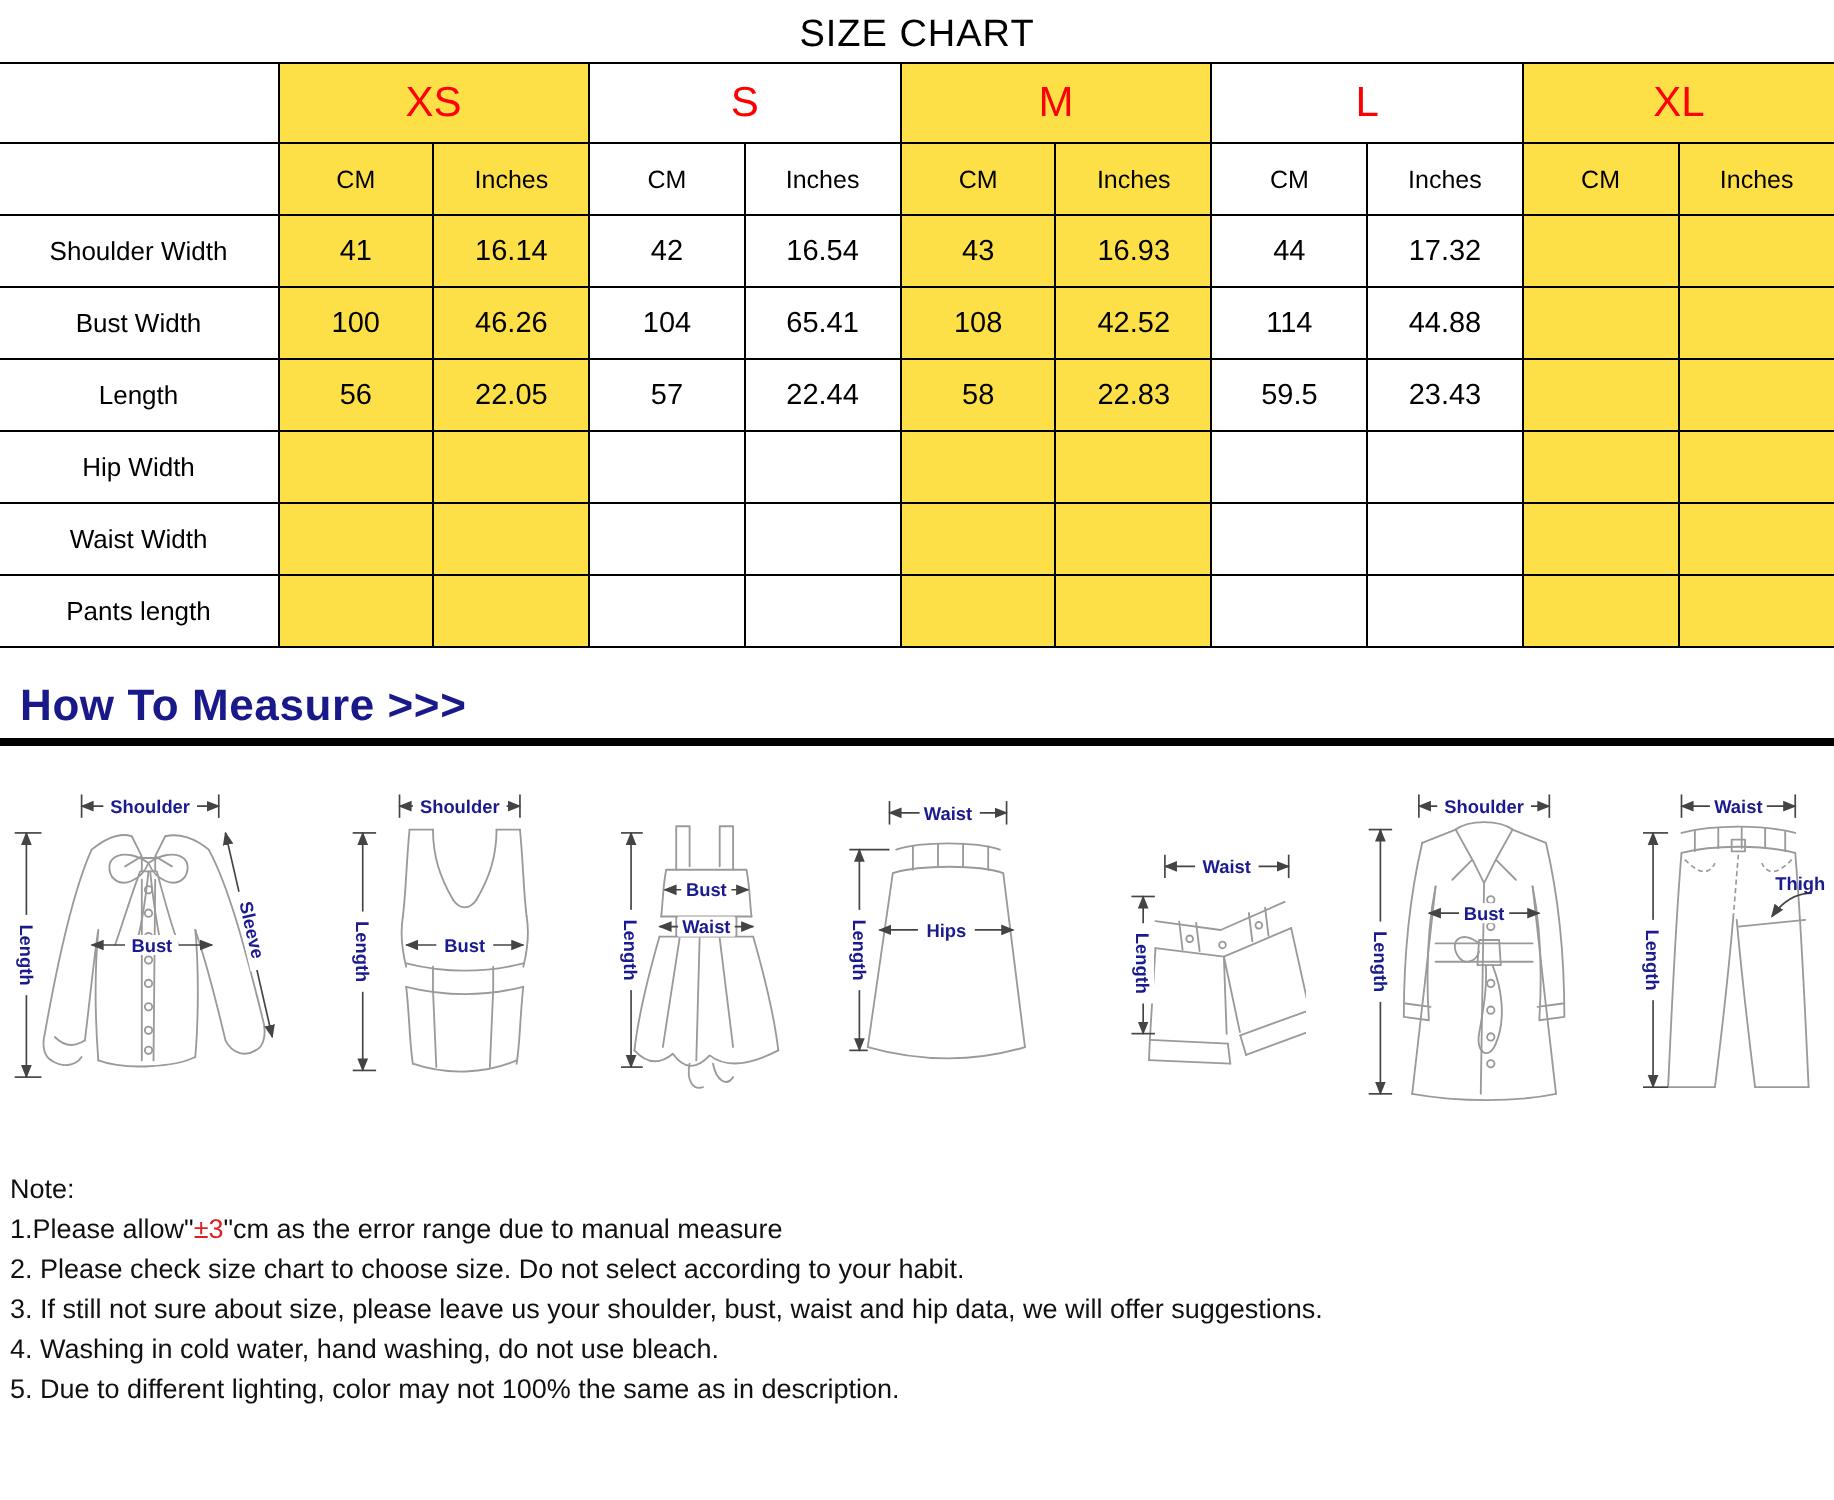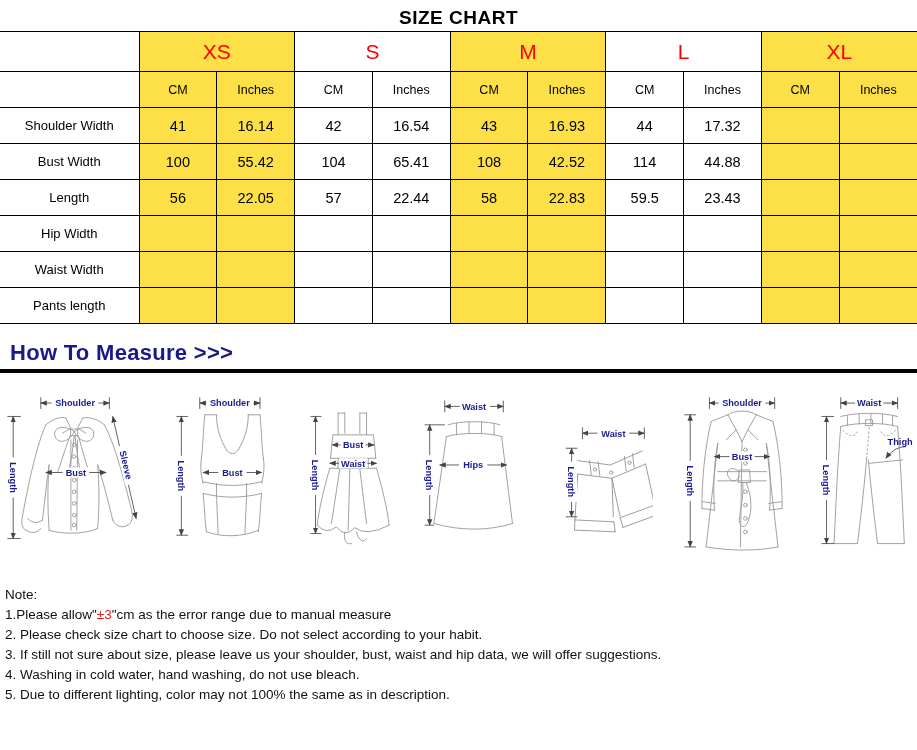--- a/index.html
+++ b/index.html
@@ -2,21 +2,21 @@
 <html><head>
 <meta charset="utf-8">
 <style>
   html,body{margin:0;padding:0;}
   body{
     width:917px;height:750px;background:#ffffff;overflow:hidden;
     font-family:"Liberation Sans",sans-serif;color:#000;
   }
   
   .title{
-    text-align:center;font-size:19px;font-weight:bold;letter-spacing:.5px;
+    text-align:center;font-size:19px;font-weight:normal;letter-spacing:.5px;
     padding-top:7px;height:31px;box-sizing:border-box;
   }
   
   table.size{border-collapse:collapse;table-layout:fixed;width:917px;}
   table.size col.lbl{width:139px;}
   table.size td,table.size th{
     border:1px solid #000;text-align:center;vertical-align:middle;padding:0;
     font-weight:normal;overflow:hidden;white-space:nowrap;
   }
   table.size .c0{border-left:none;}
@@ -110,21 +110,21 @@
     <td class="val g">43</td>
     <td class="val g">16.93</td>
     <td class="val">44</td>
     <td class="val">17.32</td>
     <td class="val g"></td>
     <td class="val g last"></td>
   </tr>
   <tr class="datarow">
     <th class="rowlbl c0">Bust Width</th>
     <td class="val g">100</td>
-    <td class="val g">55.42</td>
+    <td class="val g">46.26</td>
     <td class="val">104</td>
     <td class="val">65.41</td>
     <td class="val g">108</td>
     <td class="val g">42.52</td>
     <td class="val">114</td>
     <td class="val">44.88</td>
     <td class="val g"></td>
     <td class="val g last"></td>
   </tr>
   <tr class="datarow">

